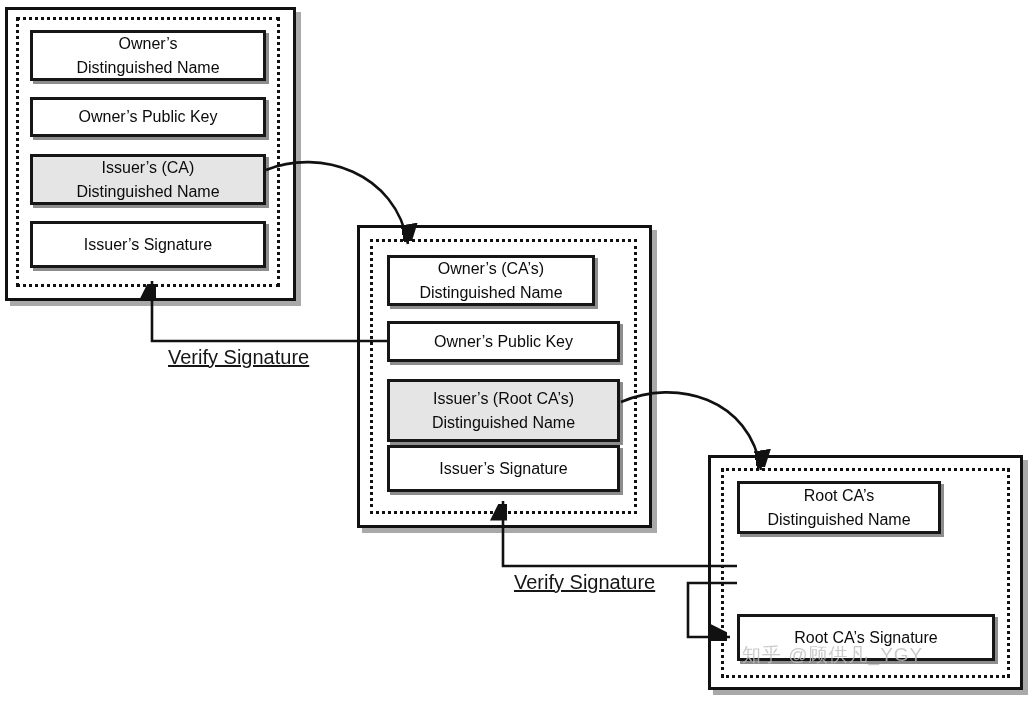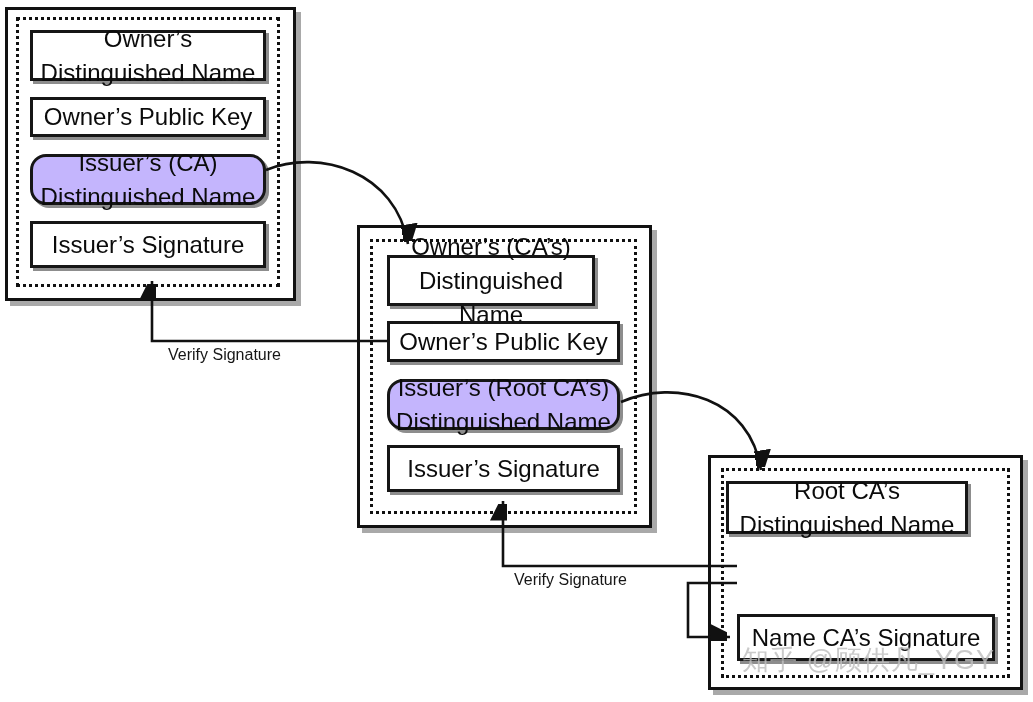--- a/index.html
+++ b/index.html
@@ -17,35 +17,36 @@
   }
   .cert-inner{
     position:absolute;box-sizing:border-box;
     border:3px dotted #111111;background:transparent;
   }
   .field{
     position:absolute;box-sizing:border-box;
     background:#ffffff;border:3px solid #161616;
     box-shadow:3px 3px 0 0 #8d8d8d;
     display:flex;align-items:center;justify-content:center;
-    text-align:center;font-size:24px;line-height:34px;
+    text-align:center;font-size:16px;line-height:24px;
     white-space:pre-line;color:#0b0b0b;z-index:3;
   }
-  .field.gray{background:#c4b5fd;border-radius:16px;}
+  .field.gray{background:#e5e5e5;}
   .verify-label{
-    position:absolute;font-size:16px;color:#161616;z-index:4;
+    position:absolute;font-size:20px;color:#161616;z-index:4;
     white-space:nowrap;
+    text-decoration:underline;
   }
   svg.arrows{
     position:absolute;left:0;top:0;width:1033px;height:702px;
     z-index:5;pointer-events:none;
   }
   .watermark{
     position:absolute;left:742px;top:642px;z-index:10;
-    font-size:27px;letter-spacing:1px;color:#bfbfbf;opacity:0.82;
+    font-size:19px;letter-spacing:1px;color:#bfbfbf;opacity:0.82;
     white-space:nowrap;pointer-events:none;
   }
 </style>
 </head>
 <body>
 
 <div class="canvas">
 
   <div class="cert" style="left:5px;top:7px;width:291px;height:294px">
     <div class="cert-inner" style="left:8px;top:7px;width:264px;height:270px"></div>
@@ -55,30 +56,30 @@
     <div class="field gray" style="left:22px;top:144px;width:236px;height:51px">Issuer’s (CA)
 Distinguished Name</div>
     <div class="field" style="left:22px;top:211px;width:236px;height:47px">Issuer’s Signature</div>
   </div>
 
   <div class="cert" style="left:357px;top:225px;width:295px;height:303px">
     <div class="cert-inner" style="left:10px;top:11px;width:267px;height:275px"></div>
     <div class="field" style="left:27px;top:27px;width:208px;height:51px">Owner’s (CA’s)
 Distinguished Name</div>
     <div class="field" style="left:27px;top:93px;width:233px;height:41px">Owner’s Public Key</div>
-    <div class="field gray" style="left:27px;top:151px;width:233px;height:51px">Issuer’s (Root CA’s)
+    <div class="field gray" style="left:27px;top:151px;width:233px;height:63px">Issuer’s (Root CA’s)
 Distinguished Name</div>
     <div class="field" style="left:27px;top:217px;width:233px;height:47px">Issuer’s Signature</div>
   </div>
 
   <div class="cert" style="left:708px;top:455px;width:315px;height:235px">
     <div class="cert-inner" style="left:10px;top:10px;width:289px;height:210px"></div>
-    <div class="field" style="left:15px;top:23px;width:242px;height:53px">Root CA’s
+    <div class="field" style="left:26px;top:23px;width:204px;height:53px">Root CA’s
 Distinguished Name</div>
-    <div class="field" style="left:26px;top:156px;width:258px;height:47px">Name CA’s Signature</div>
+    <div class="field" style="left:26px;top:156px;width:258px;height:47px">Root CA’s Signature</div>
   </div>
 
   <div class="verify-label" style="left:168px;top:346px">Verify Signature</div>
   <div class="verify-label" style="left:514px;top:571px">Verify Signature</div>
 
   <svg class="arrows" viewBox="0 0 1033 702">
     <defs>
       <marker id="ah" markerWidth="6.5" markerHeight="6.5" refX="7.5" refY="5" orient="auto">
         <path d="M0,0 L10,5 L0,10 z" fill="#111111"></path>
       </marker>

